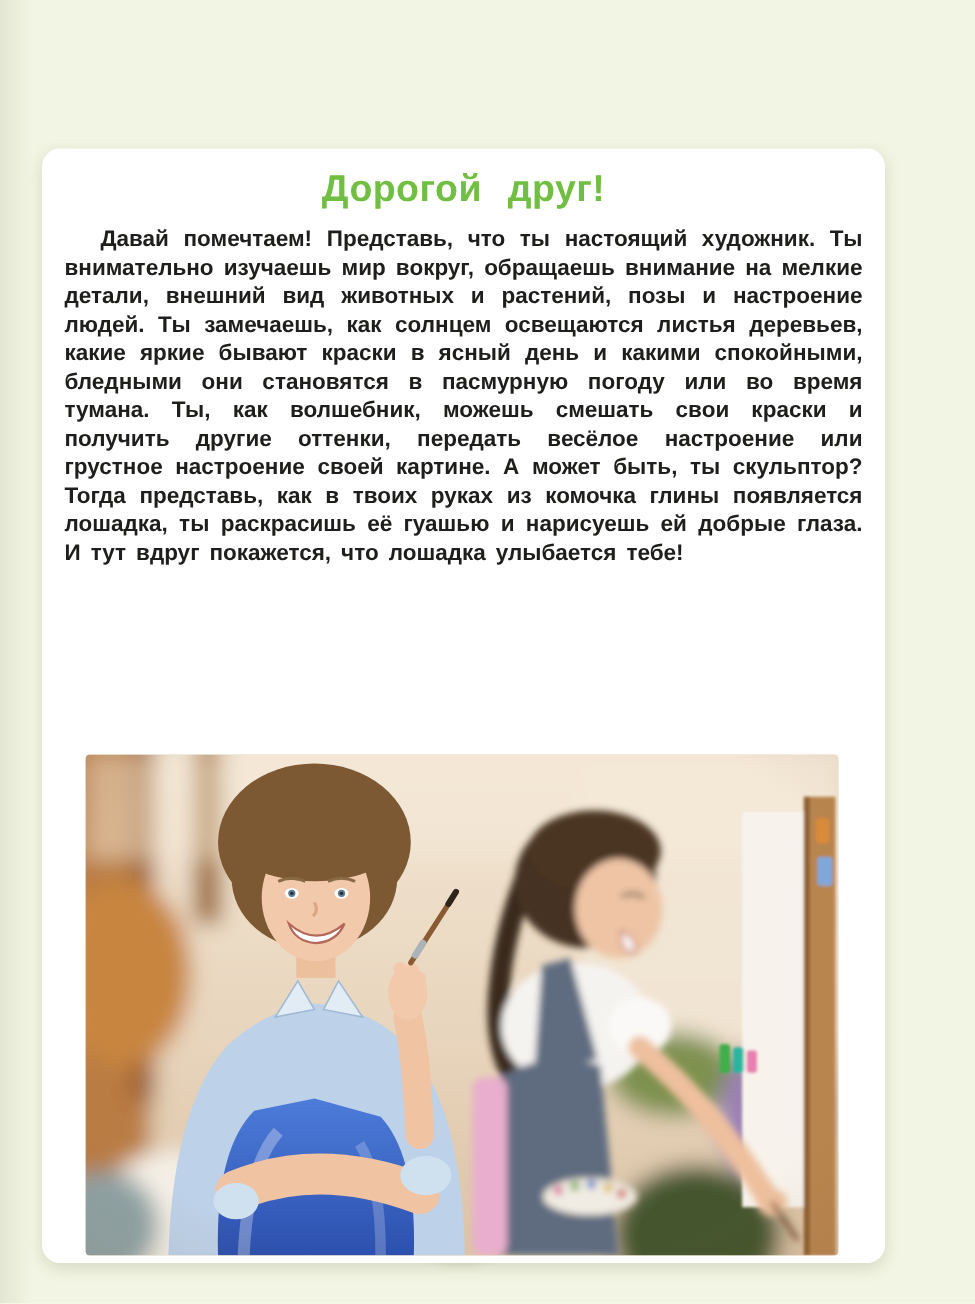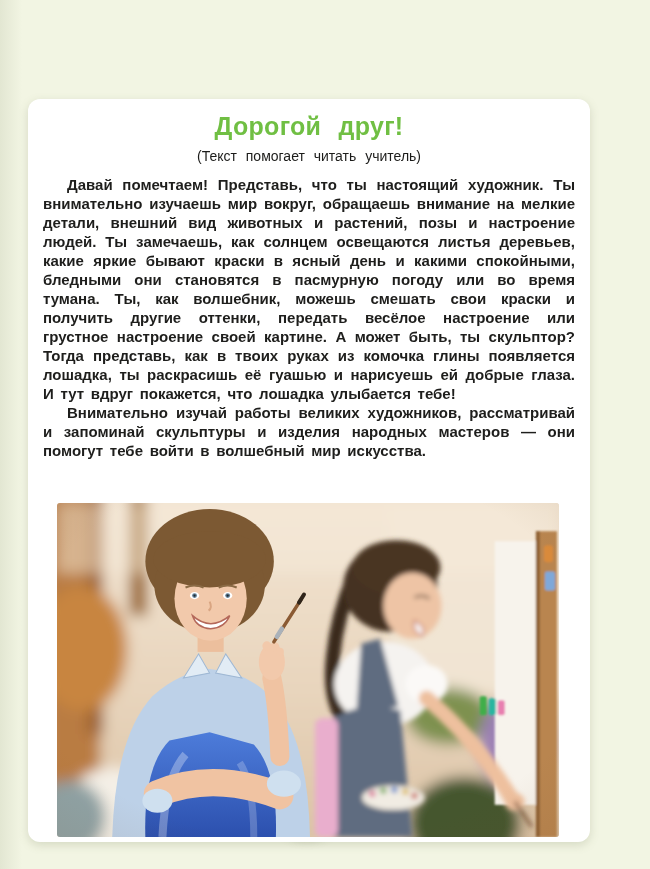--- a/index.html
+++ b/index.html
@@ -106,25 +106,23 @@
 <div class="page">
 
   <div class="page-circle">
     <span>3</span>
   </div>
 
   <div class="card">
 
     <h1 class="title">Дорогой друг!</h1>
 
-    <div class="subtitle">(Текст помогает читать учитель)</div>
 
     <div class="text-wrap">
       <p>Давай помечтаем! Представь, что ты настоящий художник. Ты внимательно изучаешь мир вокруг, обращаешь внимание на мелкие детали, внешний вид животных и растений, позы и настроение людей. Ты замечаешь, как солнцем освещаются листья деревьев, какие яркие бывают краски в ясный день и какими спокойными, бледными они становятся в пасмурную погоду или во время тумана. Ты, как волшебник, можешь смешать свои краски и получить другие оттенки, передать весёлое настроение или грустное настроение своей картине. А может быть, ты скульптор? Тогда представь, как в твоих руках из комочка глины появляется лошадка, ты раскрасишь её гуашью и нарисуешь ей добрые глаза. И тут вдруг покажется, что лошадка улыбается тебе!</p>
-      <p>Внимательно изучай работы великих художников, рассматривай и запоминай скульптуры и изделия народных мастеров — они помогут тебе войти в волшебный мир искусства.</p>
     </div>
 
     <div class="photo" role="img" aria-label="Мальчик с кисточкой и девочка рисуют красками у мольберта в классе">
       <svg viewBox="0 0 500 332" preserveAspectRatio="none" aria-hidden="true">
         <defs>
           <linearGradient id="wall" x1="0" y1="0" x2="0" y2="1">
             <stop offset="0" stop-color="#f3e6d4"></stop>
             <stop offset="0.55" stop-color="#e8d5bd"></stop>
             <stop offset="1" stop-color="#dbc2a4"></stop>
           </linearGradient>

